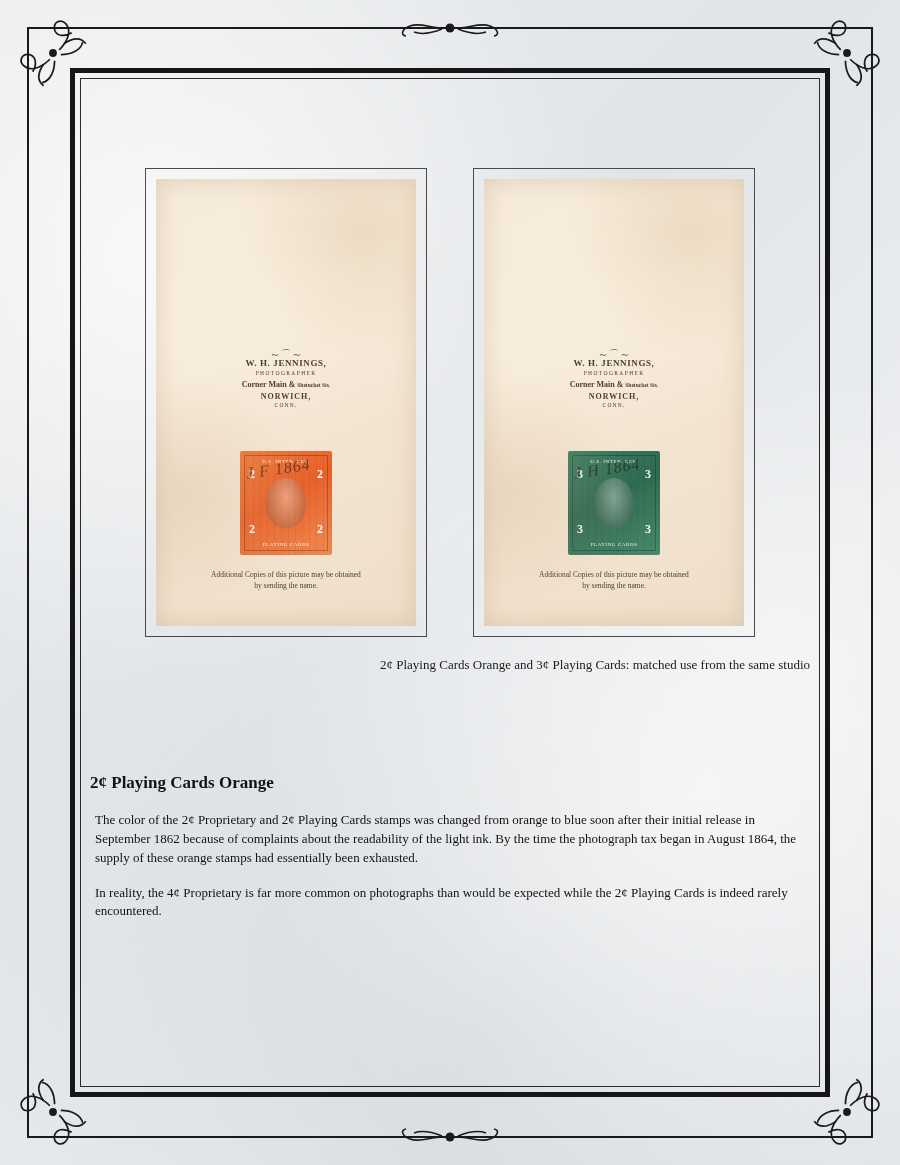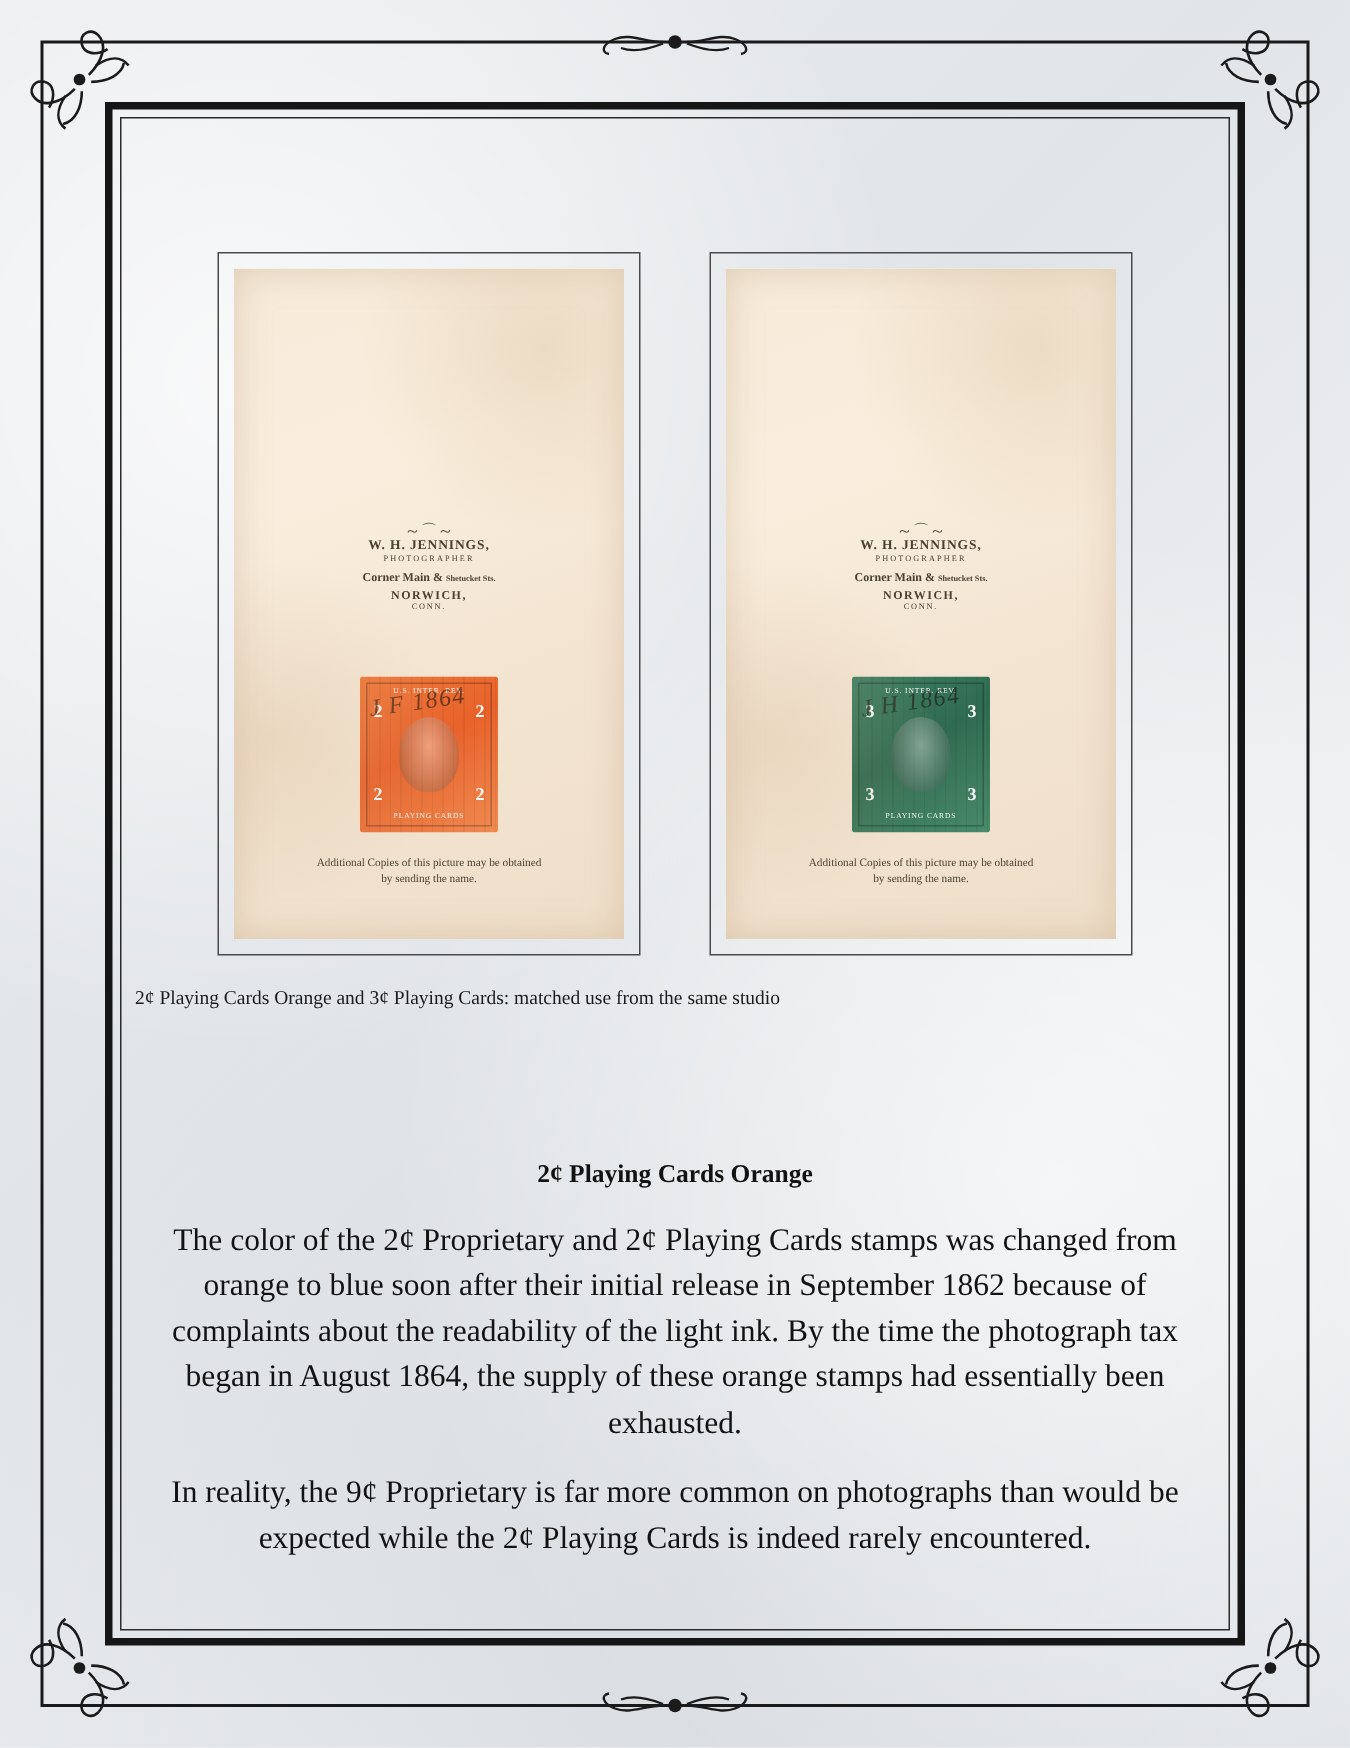--- a/index.html
+++ b/index.html
@@ -216,39 +216,38 @@
     font-style: italic;
     font-family: "Liberation Serif", serif;
     transform: rotate(-8deg);
     line-height: 1.0;
     letter-spacing: 1px;
     white-space: nowrap;
   }
 
   
   .figure-caption {
-    text-align: left;
+    text-align: right;
     font-size: 13px;
     color: #1b1b1b;
     margin-top: 20px;
   }
 
   
   .textblock {
     margin-top: 100px;
-    text-align: center;
     color: #121212;
   }
   .textblock h2 {
     font-size: 17px;
     font-weight: bold;
     margin: 0 0 18px 0;
   }
   .textblock p {
-    font-size: 21px;
+    font-size: 13px;
     line-height: 1.45;
     margin: 0 auto 16px auto;
     max-width: 710px;
   }
 </style>
 </head>
 <body>
 
 <div class="page">
 
@@ -394,17 +393,17 @@
         </div>
       </div>
 
     </div>
 
     <div class="figure-caption">2¢ Playing Cards Orange and 3¢ Playing Cards: matched use from the same studio</div>
 
     <div class="textblock">
       <h2>2¢ Playing Cards Orange</h2>
       <p>The color of the 2¢ Proprietary and 2¢ Playing Cards stamps was changed from orange to blue soon after their initial release in September 1862 because of complaints about the readability of the light ink. By the time the photograph tax began in August 1864, the supply of these orange stamps had essentially been exhausted.</p>
-      <p>In reality, the 9¢ Proprietary is far more common on photographs than would be expected while the 2¢ Playing Cards is indeed rarely encountered.</p>
+      <p>In reality, the 4¢ Proprietary is far more common on photographs than would be expected while the 2¢ Playing Cards is indeed rarely encountered.</p>
     </div>
 
   </div>
 </div>
 
 </body></html>

